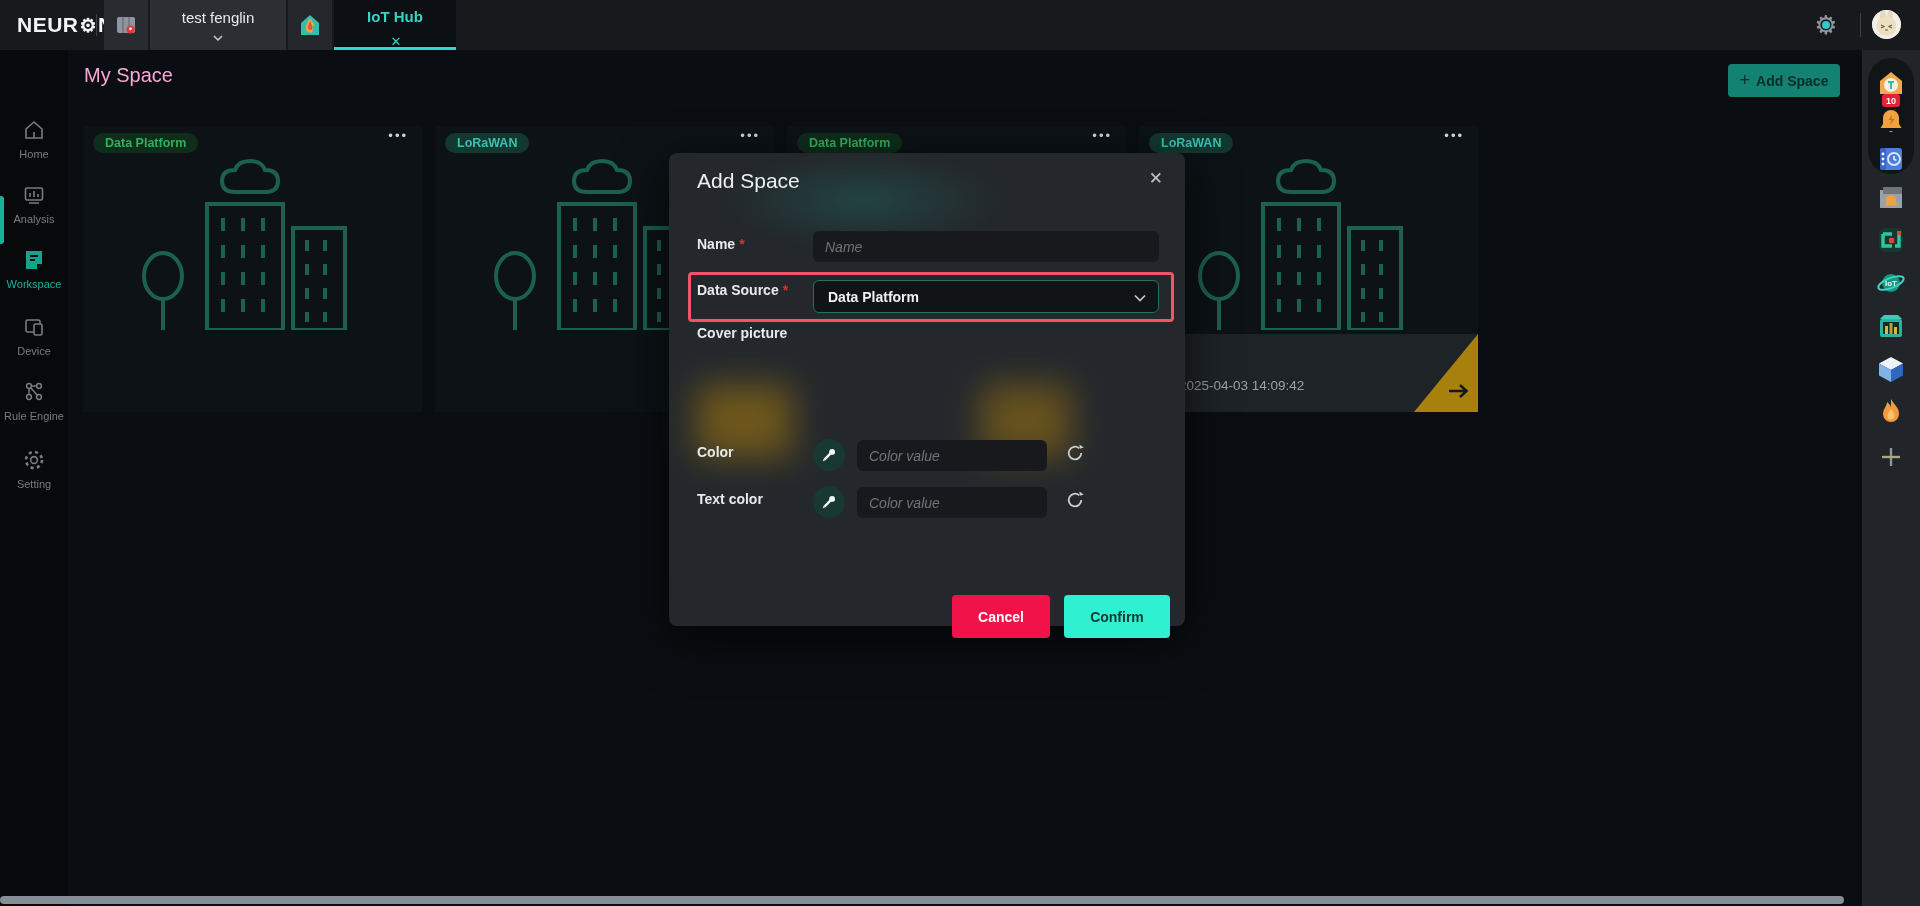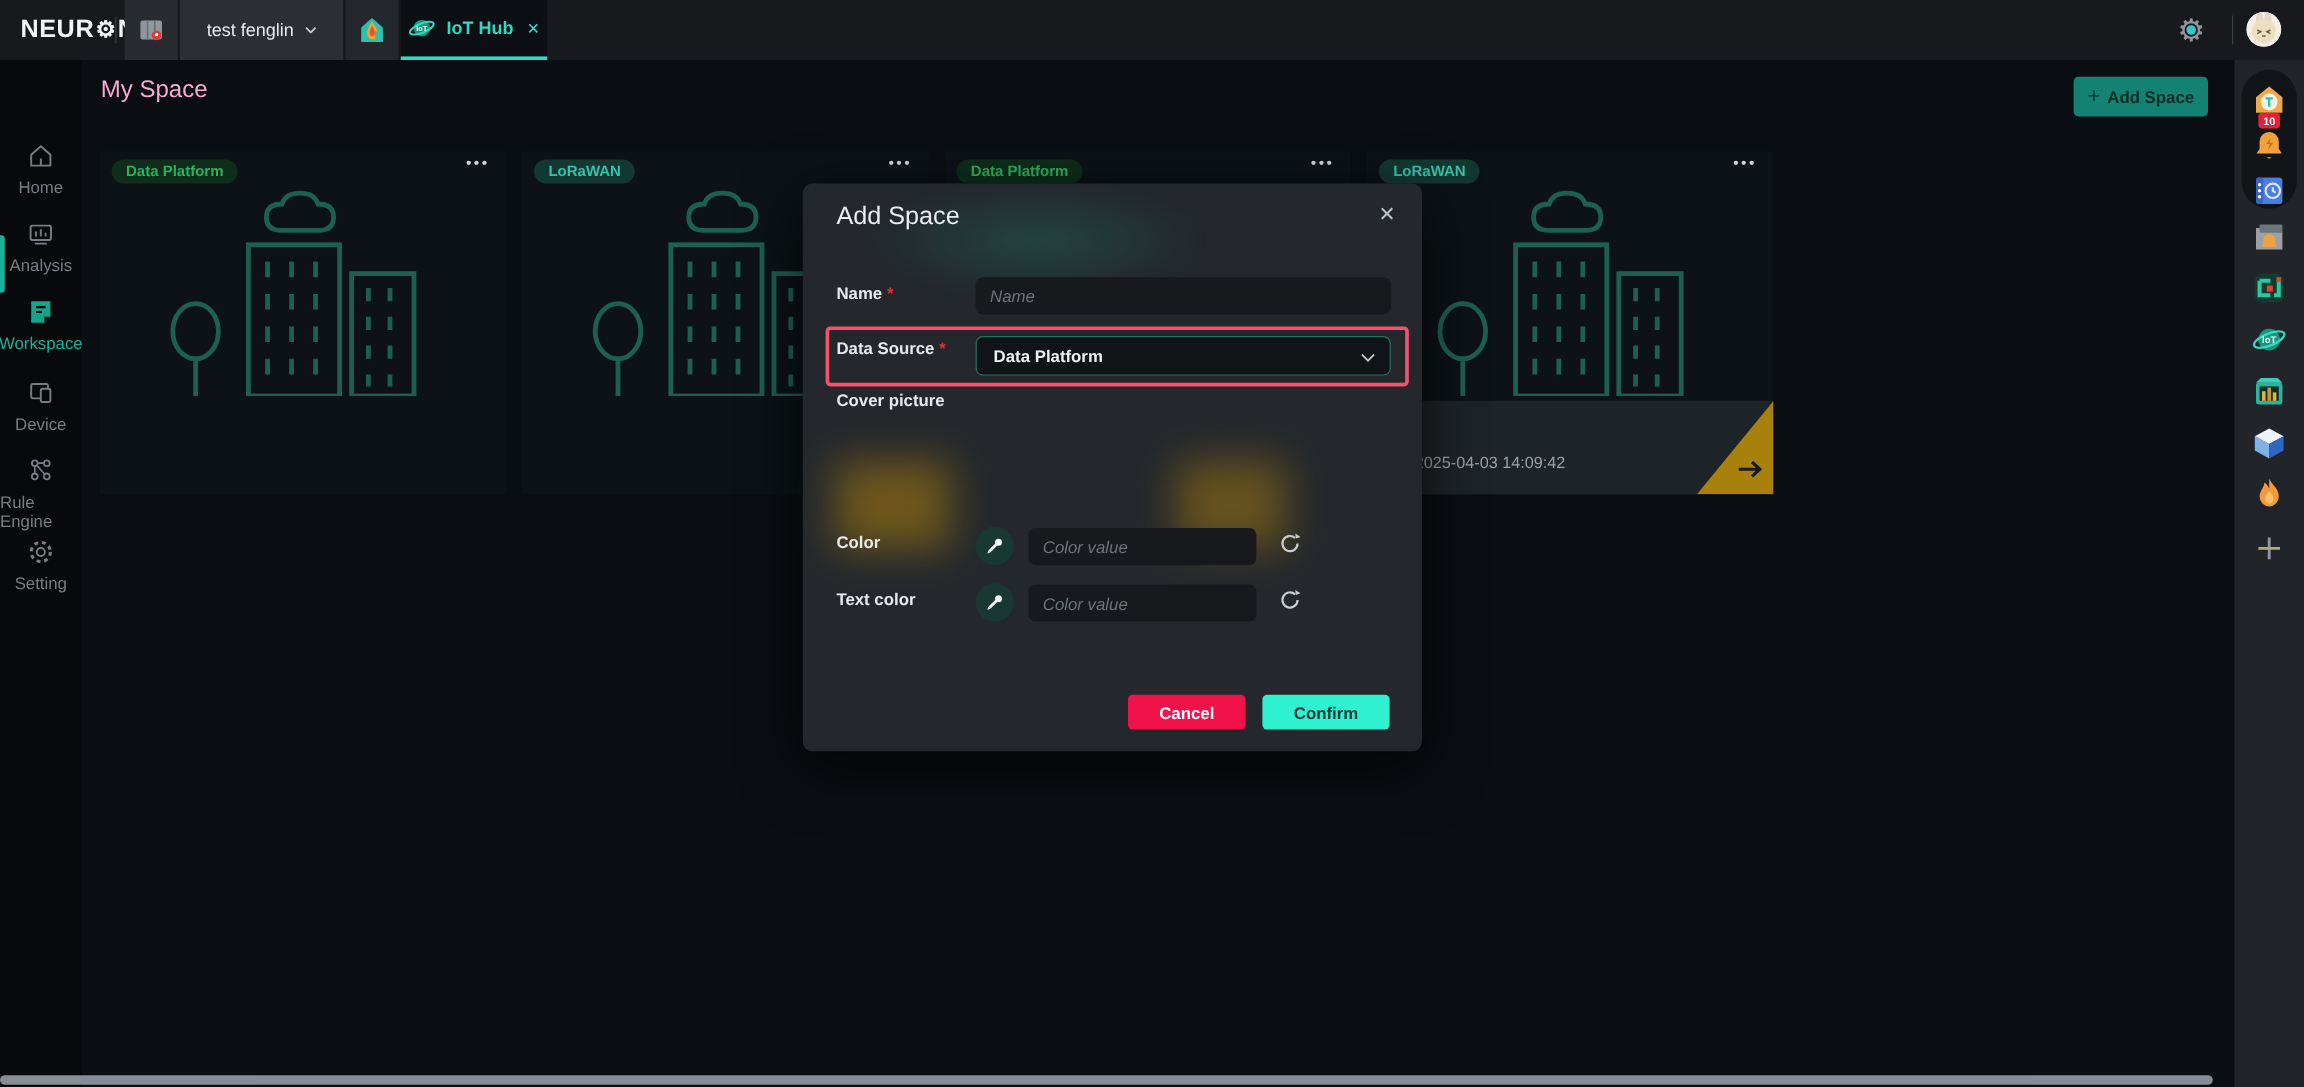--- a/index.html
+++ b/index.html
@@ -4,36 +4,36 @@
 <style>
   * { margin:0; padding:0; box-sizing:border-box; }
   body { background:#000; font-family:"Liberation Sans", sans-serif; }
   .screen { position:relative; width:1920px; height:906px; background:#0a0e12; overflow:hidden; }
 
   
   .topbar { position:absolute; left:0; top:0; width:1920px; height:50px; background:#17191d; z-index:40; }
   .logo { position:absolute; left:17px; top:0; height:50px; display:flex; align-items:center; color:#f3f4f6; font-weight:bold; font-size:21px; letter-spacing:.5px; }
   .logo .gear-glyph { font-size:19px; margin:0 1px; line-height:1; }
   .tb-divider { position:absolute; left:96px; top:14px; width:1px; height:22px; background:#3c4146; }
-  .tab { position:absolute; top:0; height:50px; display:flex; align-items:center; justify-content:center; gap:9px; cursor:pointer; }
+  .tab { position:absolute; top:0; height:50px; display:flex; align-items:center; justify-content:center; gap:9px; cursor:pointer;flex-direction:column; }
   .tab-map { left:104px; width:44px; background:#282c31; }
   .tab-project { left:150px; width:136px; background:#2b2f34; color:#e8eaed; font-size:15px; }
   .tab-home { left:288px; width:44px; background:#24282c; }
   .tab-iot { left:334px; width:122px; background:#0c0f13; border-bottom:3px solid #2fd9c3; color:#35d5c0; font-size:15px; font-weight:600; }
   .tab-iot .tab-close { font-size:13px; font-weight:400; margin-left:2px; }
   .chevron-sm { width:10px; height:6px; }
   .tb-right-divider { position:absolute; left:1860px; top:13px; width:1px; height:24px; background:#3c4146; }
   .tb-gear { position:absolute; left:1812px; top:11px; width:28px; height:28px; display:flex; align-items:center; justify-content:center; cursor:pointer; }
   .tb-gear .gear-glyph { font-size:26px; color:#8f969d; line-height:1; }
   .tb-gear .gear-dot { position:absolute; left:10px; top:10px; width:8px; height:8px; border-radius:50%; background:#36c5c9; }
   .avatar { position:absolute; left:1872px; top:10px; width:29px; height:29px; border-radius:50%; overflow:hidden; background:#e9e5dc; cursor:pointer; }
 
   
   .sidebar-left { position:absolute; left:0; top:50px; width:68px; height:856px; background:#07090b; z-index:30; }
-  .sl-item { position:absolute; left:0; width:68px; display:flex; flex-direction:column; align-items:center; gap:6px; color:#767d83; font-size:14px; cursor:pointer; }
+  .sl-item { position:absolute; left:0; width:68px; display:flex; flex-direction:column; align-items:center; gap:6px; color:#767d83; font-size:11px; cursor:pointer; }
   .sl-item.active { color:#18b29a; }
   .sl-indicator { position:absolute; left:0; top:146px; width:4px; height:48px; background:#18b29a; border-radius:0 3px 3px 0; }
 
   
   .sidebar-right { position:absolute; right:0; top:50px; width:58px; height:856px; background:#212529; z-index:30; }
   .rs-pill { position:absolute; left:6px; top:8px; width:46px; height:116px; background:#121518; border-radius:23px; }
   .rs-icon { position:absolute; left:14px; width:30px; height:30px; cursor:pointer; }
   .rs-badge { position:absolute; left:20px; top:44px; min-width:18px; height:13px; background:#e32237; color:#fff; font-size:9px; font-weight:bold; border-radius:3px; display:flex; align-items:center; justify-content:center; padding:0 2px; z-index:2; }
 
   
@@ -69,21 +69,21 @@
   .m-input::placeholder { color:#6d747a; font-style:italic; }
   .name-input { left:144px; top:78px; width:346px; }
   .ds-highlight { position:absolute; left:19px; top:119px; width:486px; height:50px; border:3px solid #f4536b; border-radius:4px; }
   .ds-select { position:absolute; left:144px; top:127px; width:346px; height:33px; background:#101417; border:1px solid #26705f; border-radius:6px; display:flex; align-items:center; cursor:pointer; }
   .ds-select .ds-value { margin-left:14px; font-size:14px; font-weight:600; color:#eef1f3; }
   .ds-select svg { position:absolute; right:12px; top:13px; }
   .upload-box { position:absolute; left:144px; top:168px; width:119px; height:101px; border:1px dashed #cdd1d4; border-radius:3px; background:rgba(255,255,255,.03); display:flex; align-items:center; justify-content:center; color:#e8ebed; font-size:14px; cursor:pointer; }
   .dropper-btn { position:absolute; left:144px; width:32px; height:32px; border-radius:50%; background:#183832; display:flex; align-items:center; justify-content:center; cursor:pointer; }
   .color-input { left:188px; width:190px; }
   .refresh-btn { position:absolute; left:396px; width:20px; height:20px; cursor:pointer; }
-  .btn { position:absolute; top:426px; height:29px; border:none; border-radius:4px; font-size:14px; font-weight:bold; font-family:"Liberation Sans",sans-serif; cursor:pointer; }
+  .btn { position:absolute; top:442px; height:43px; border:none; border-radius:4px; font-size:14px; font-weight:bold; font-family:"Liberation Sans",sans-serif; cursor:pointer;margin-left:12px; }
   .btn-cancel { left:271px; width:98px; background:#f2124a; color:#ffffff; }
   .btn-confirm { left:383px; width:106px; background:#2ff0d1; color:#0b3a33; }
 
   
   .hscroll-thumb { position:absolute; left:0; bottom:2px; width:1844px; height:8px; background:#868d94; border-radius:4px; z-index:45; cursor:pointer; }
 </style>
 </head>
 <body>
 
 <div class="screen">

